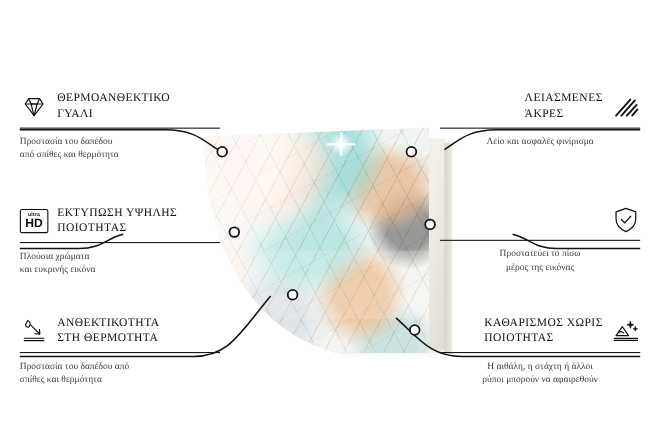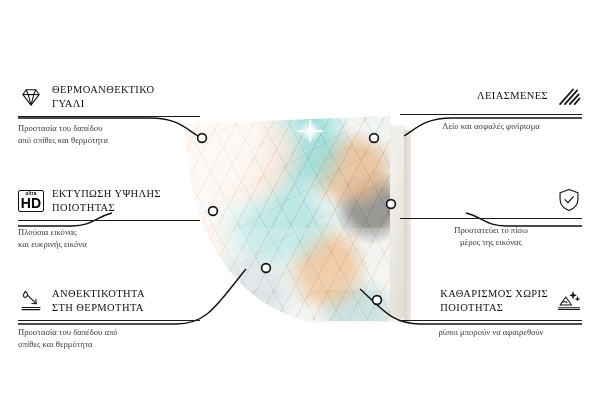--- a/index.html
+++ b/index.html
@@ -100,21 +100,21 @@
   .feat.right .d{ text-align:center; }
 
   .ic{ width:26px; height:26px; flex:0 0 26px; display:block; }
 
   .hdbox{
     width:26px; height:22px; border:1.3px solid #111; border-radius:2px;
     display:flex; flex-direction:column; align-items:center; justify-content:center;
     line-height:1;
   }
   .hdbox .u{ font-family:"Liberation Sans",sans-serif; font-size:4.6px; font-weight:700; letter-spacing:.2px; }
-  .hdbox .h{ font-family:"Liberation Sans",sans-serif; font-size:14px; font-weight:700; letter-spacing:.2px; }
+  .hdbox .h{ font-family:"Liberation Sans",sans-serif; font-size:11px; font-weight:700; letter-spacing:.2px; }
 
   
   #f-glass{ left:18px; top:62px; }
   #f-hd{ left:18px; top:166px; }
   #f-heat{ left:18px; top:266px; }
   #f-edge{ left:400px; top:62px; }
   #f-memb{ left:400px; top:166px; }
   #f-clean{ left:400px; top:266px; }
 </style>
 </head>
@@ -178,21 +178,21 @@
       <div class="ic hdbox">
         <span class="u">ultra</span>
         <span class="h">HD</span>
       </div>
       <div class="titles">
         <span class="t">ΕΚΤΥΠΩΣΗ ΥΨΗΛΗΣ</span>
         <span class="t">ΠΟΙΟΤΗΤΑΣ</span>
       </div>
     </div>
     <div class="rule"></div>
-    <div class="d">Πλούσια εικόνας</div>
+    <div class="d">Πλούσια χρώματα</div>
     <div class="d">και ευκρινής εικόνα</div>
   </div>
 
   <div class="feat left" id="f-heat">
     <div class="head">
       <svg class="ic" viewBox="0 0 32 32">
         <g fill="none" stroke="#111" stroke-width="1.3" stroke-linecap="round" stroke-linejoin="round">
           <path d="M9 4 C12 6 12.5 9 10.5 10.8 C8.6 12.5 6.2 11 6.6 8.6 C6.9 7 8.2 6 9 4 Z"></path>
           <path d="M12 9 L22 19"></path>
             <path d="M22 14 L22.4 19.4 L17 19"></path>
@@ -215,20 +215,21 @@
       <svg class="ic" viewBox="0 0 32 32">
         <g stroke="#111" stroke-width="2.1" stroke-linecap="round">
           <path d="M5 26 L21 8"></path>
             <path d="M11 26 L26 9"></path>
             <path d="M17 26 L28 14"></path>
             <path d="M23 26 L29 19"></path>
         </g>
       </svg>
       <div class="titles">
         <span class="t">ΛΕΙΑΣΜΕΝΕΣ</span>
+        <span class="t">ΆΚΡΕΣ</span>
       </div>
     </div>
     <div class="rule"></div>
     <div class="d">Λείο και ασφαλές φινίρισμα</div>
     <div class="d"></div>
   </div>
 
   <div class="feat right" id="f-memb">
     <div class="head">
       <svg class="ic" viewBox="0 0 32 32">
@@ -254,16 +255,17 @@
           <path d="M21 5 L22 8 L25 9 L22 10 L21 13 L20 10 L17 9 L20 8 Z" fill="#111" stroke-width=".7"></path>
           <path d="M26.5 11 L27.2 12.8 L29 13.5 L27.2 14.2 L26.5 16 L25.8 14.2 L24 13.5 L25.8 12.8 Z" fill="#111" stroke-width=".7"></path>
         </g>
       </svg>
       <div class="titles">
         <span class="t">ΚΑΘΑΡΙΣΜΟΣ ΧΩΡΙΣ</span>
         <span class="t">ΠΟΙΟΤΗΤΑΣ</span>
       </div>
     </div>
     <div class="rule"></div>
+    <div class="d">Η αιθάλη, η στάχτη ή άλλοι</div>
     <div class="d">ρύποι μπορούν να αφαιρεθούν</div>
   </div>
 
 </div>
 
 </body></html>

